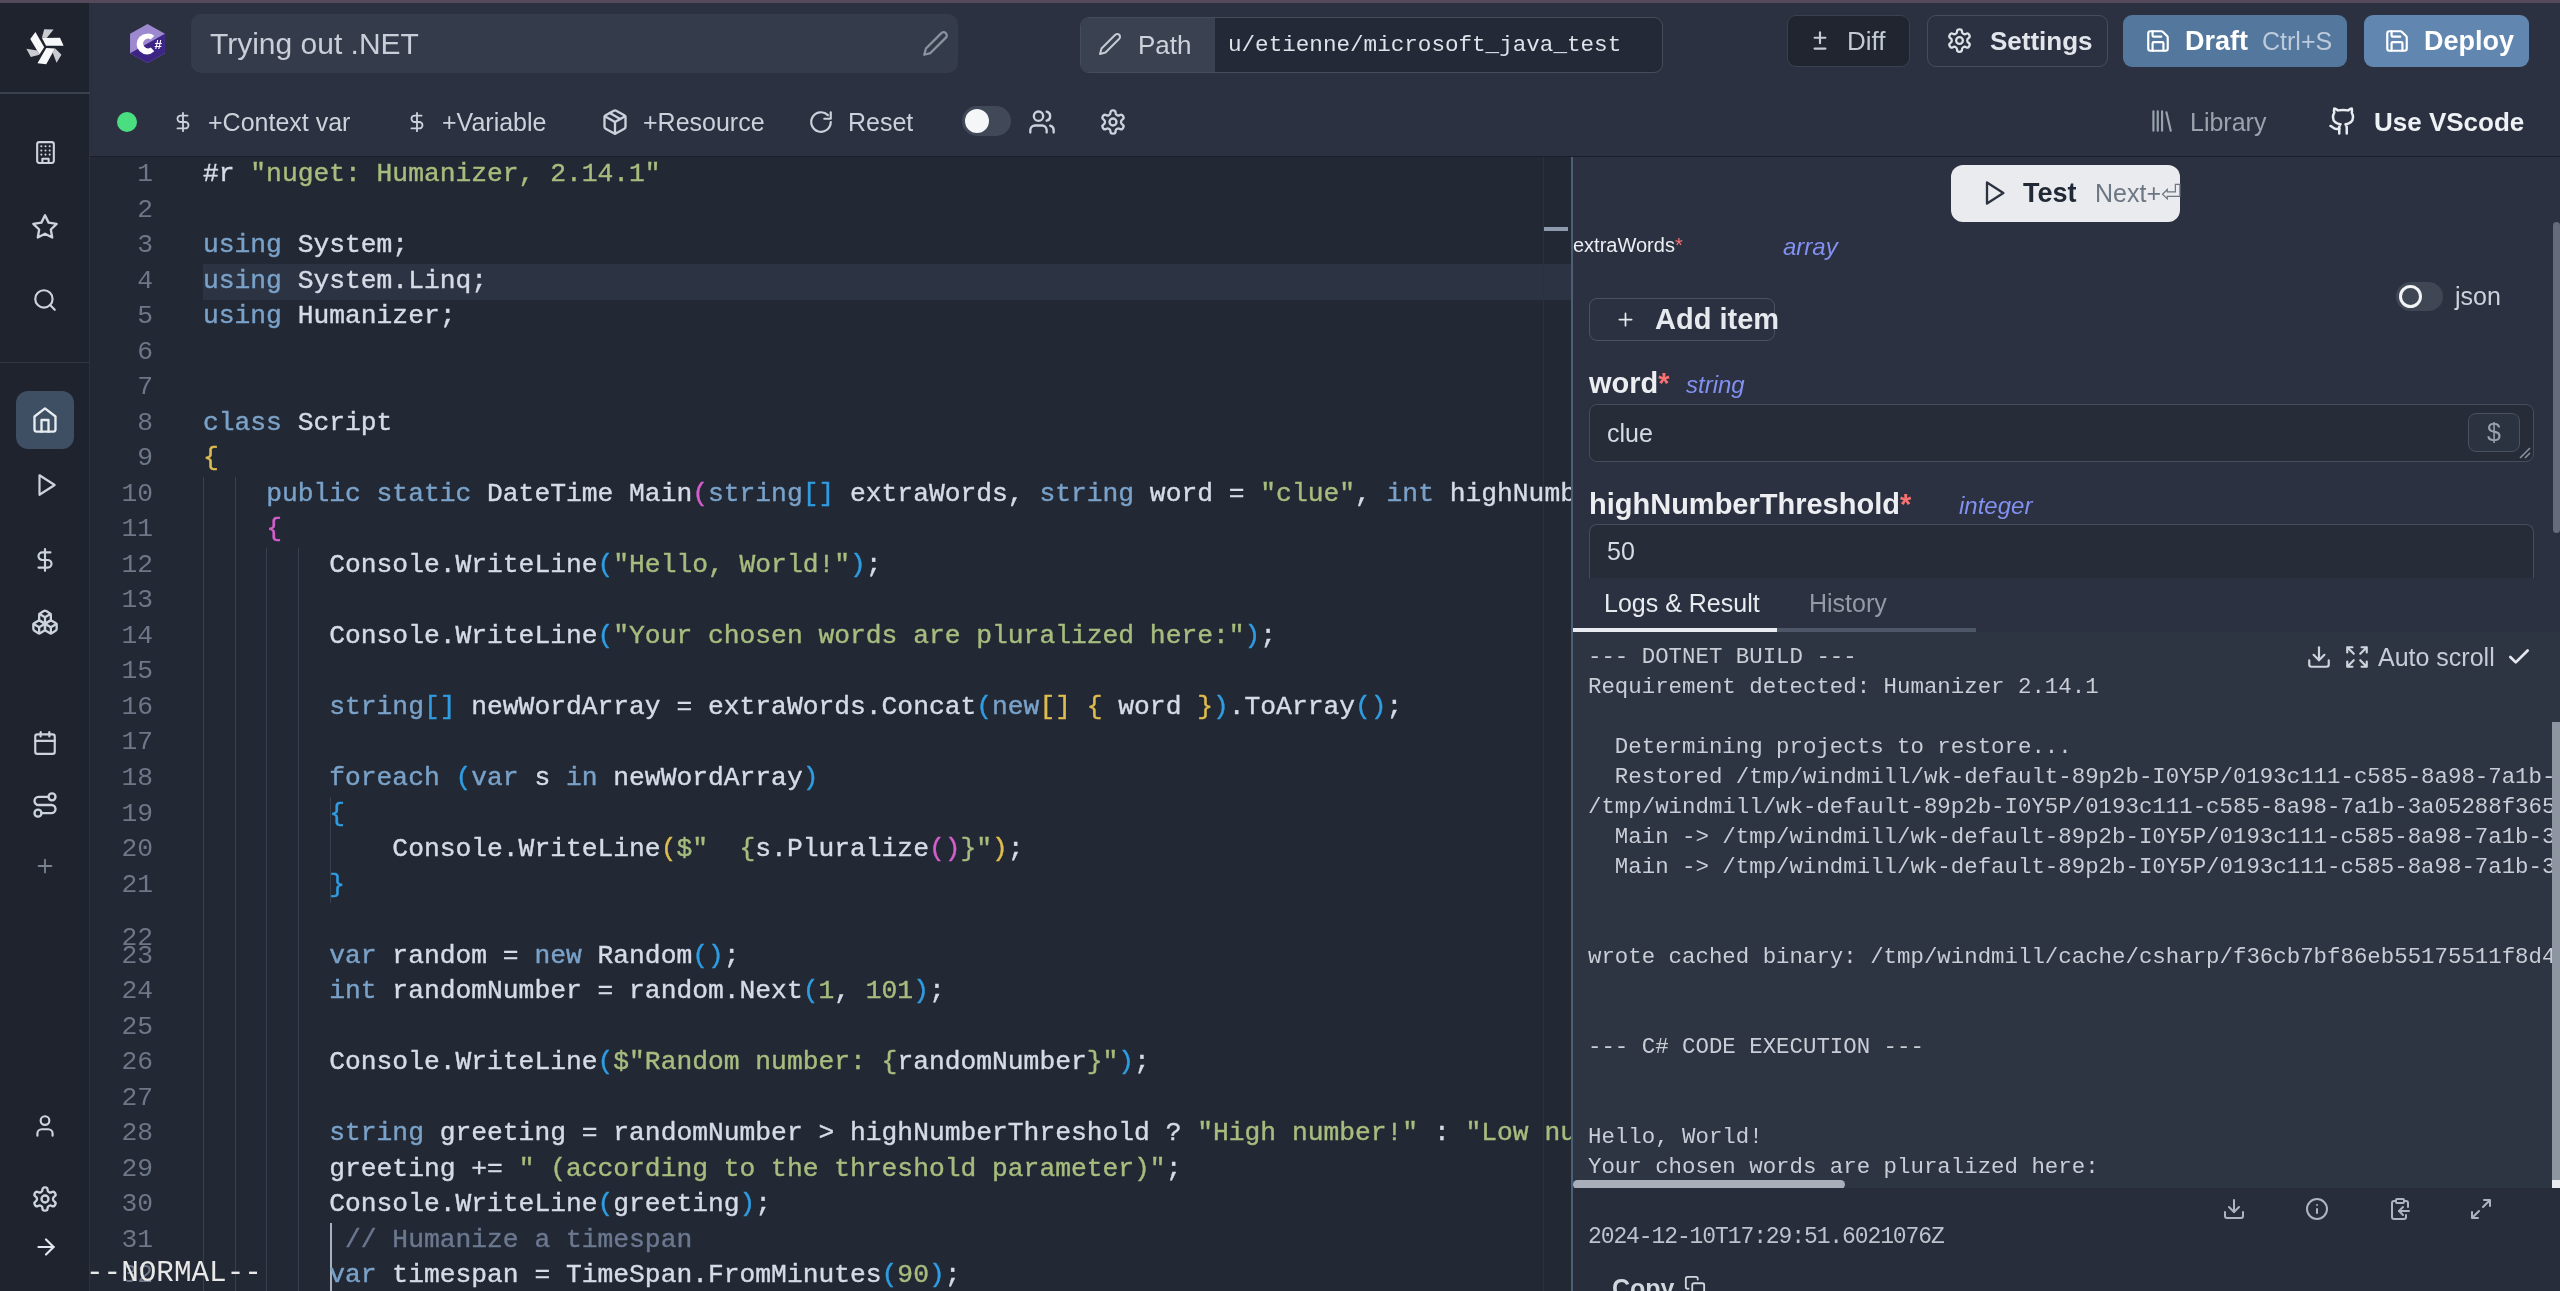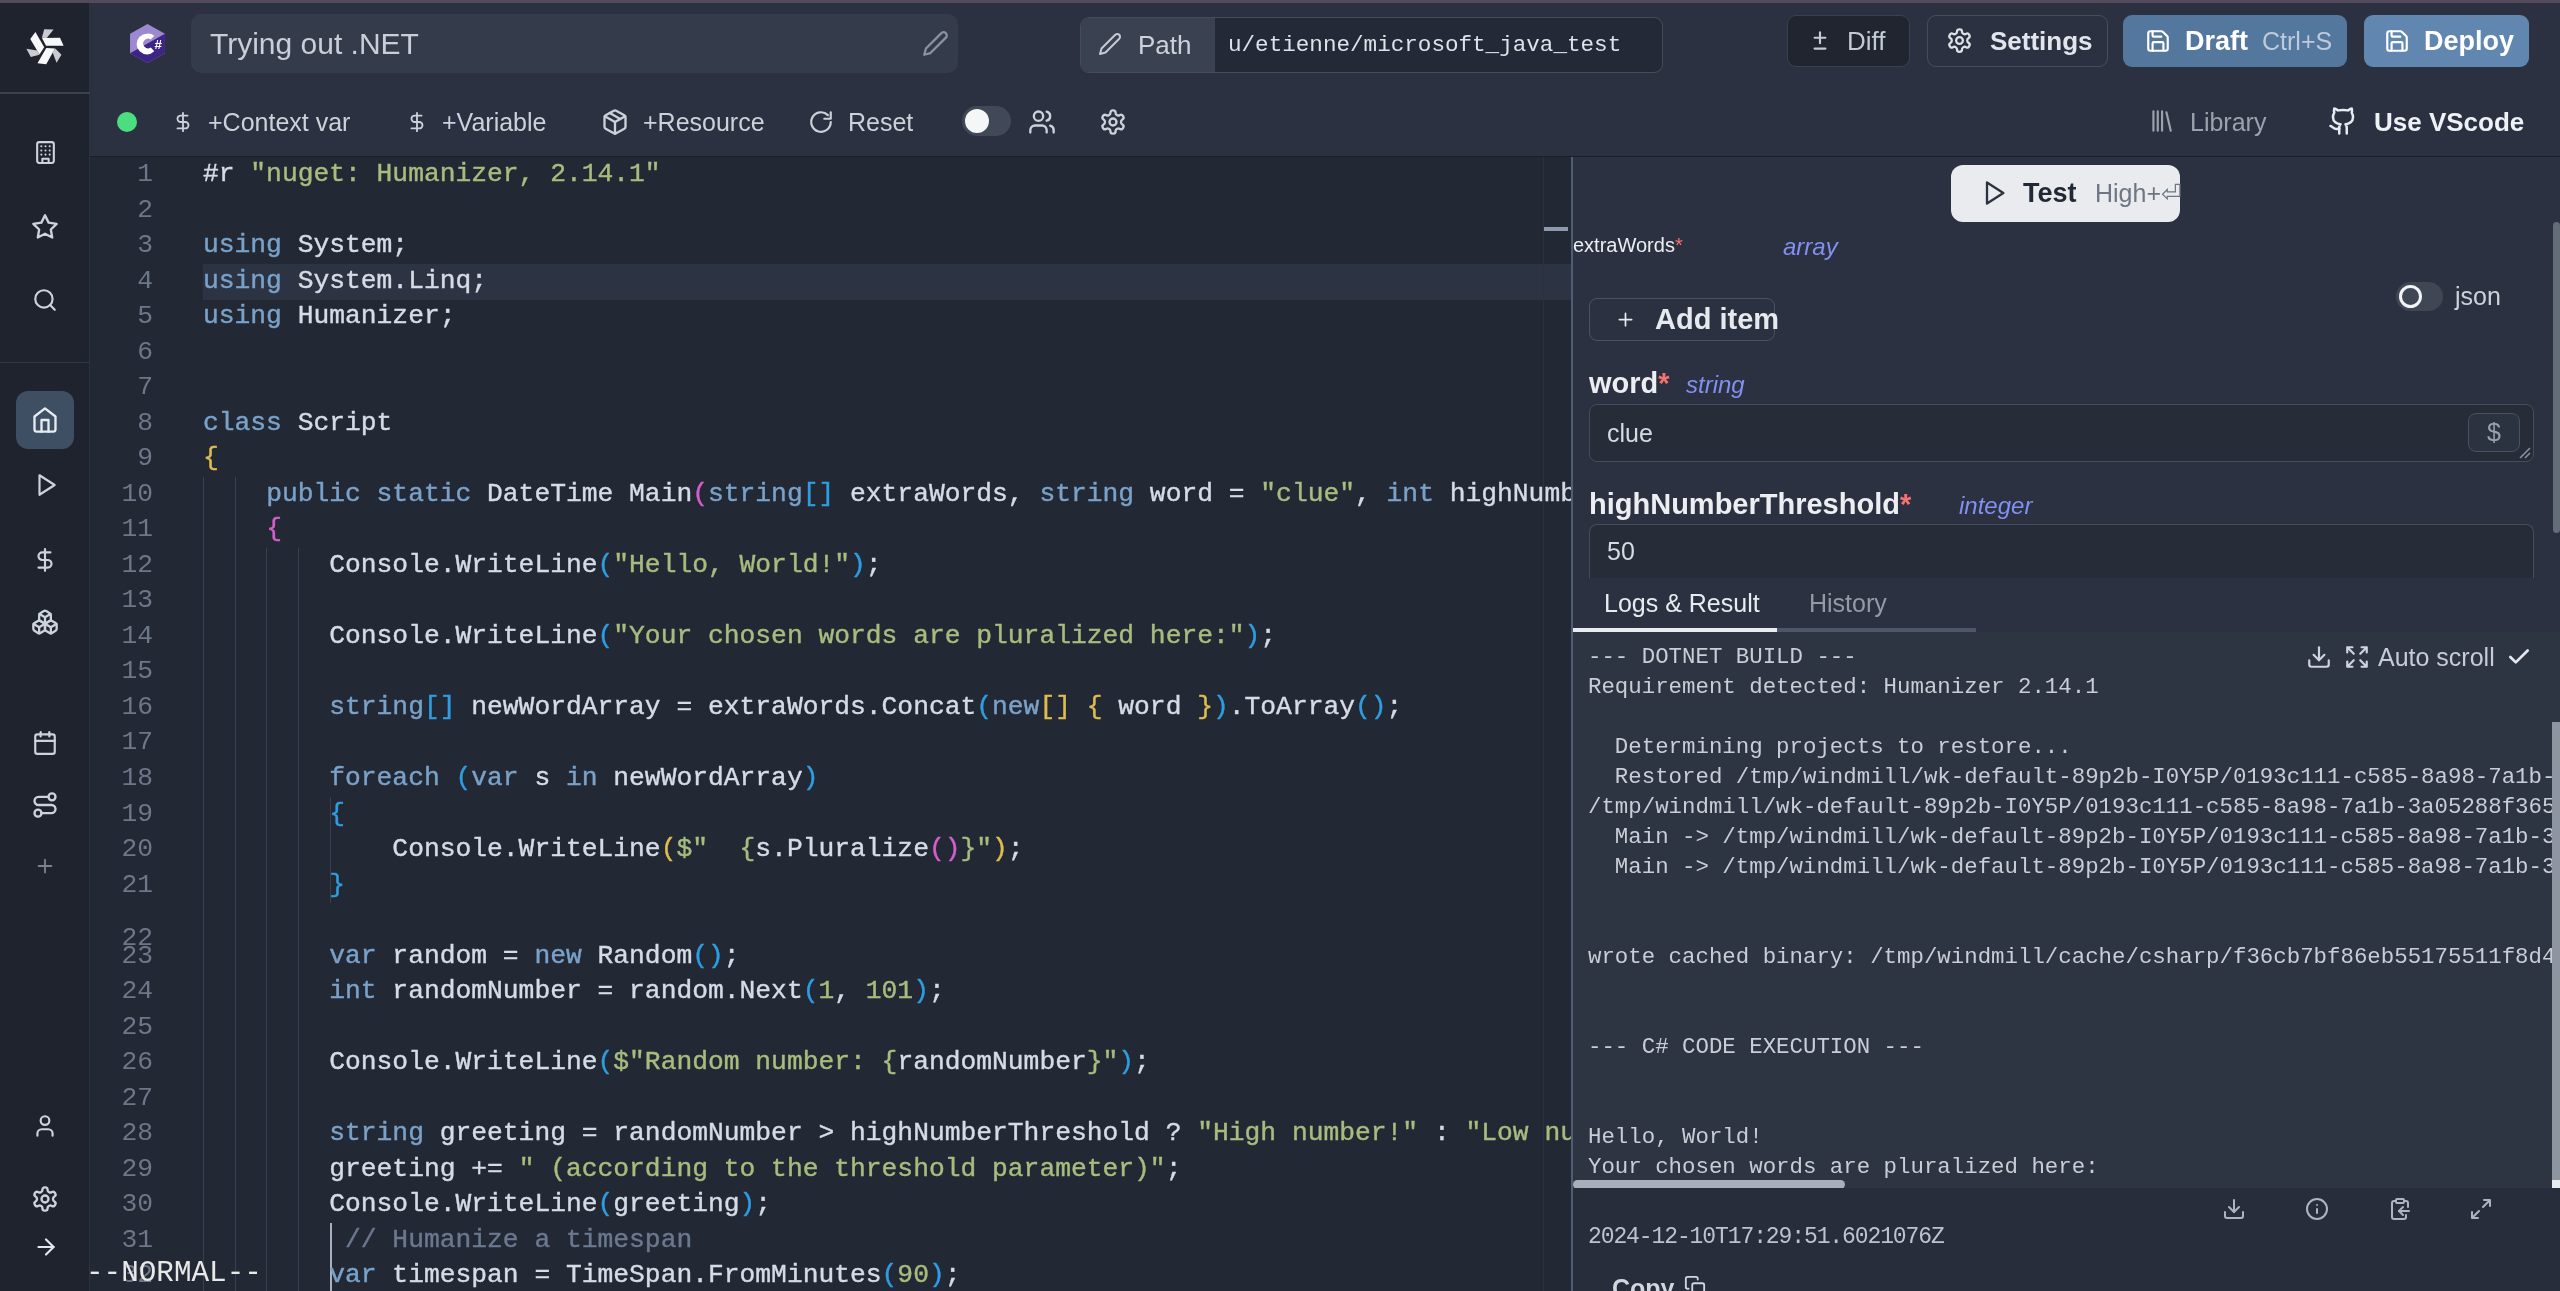--- a/index.html
+++ b/index.html
@@ -297,21 +297,21 @@
 
   <div class="abs" style="left:1571px;top:157px;width:2px;height:1134px;background:#4d5f75;"></div>
 
   <div class="abs" id="panel" style="left:1573px;top:157px;width:987px;height:1134px;background:#2b3140;overflow:hidden;">
 
     <div class="abs" style="left:378px;top:8px;width:229px;height:57px;background:#e9ebee;border-radius:12px;"></div>
     <svg class="abs" style="left:407px;top:22px;" width="28" height="28" viewBox="0 0 24 24" fill="none" stroke="#2b3240" stroke-width="2" stroke-linecap="round" stroke-linejoin="round">
         <polygon points="6 3 20 12 6 21 6 3"></polygon>
       </svg>
     <div class="abs" style="left:450px;top:8px;height:57px;line-height:57px;font-size:27px;font-weight:bold;color:#222936;">Test</div>
-    <div class="abs" style="left:522px;top:8px;height:57px;line-height:57px;font-size:25px;color:#6d7683;">High+⏎</div>
+    <div class="abs" style="left:522px;top:8px;height:57px;line-height:57px;font-size:25px;color:#6d7683;">Next+⏎</div>
 
     <div class="abs" style="left:0;top:72px;height:32px;line-height:32px;font-size:20px;font-weight:normal;color:#eceef2;">extraWords<span style="color:#f87171;">*</span></div>
     <div class="abs" style="left:210px;top:76px;height:28px;line-height:28px;font-size:24px;font-style:italic;color:#8290f0;">array</div>
 
     <div class="abs" style="left:16px;top:141px;width:186px;height:43px;border:1px solid #4a5260;border-radius:8px;"></div>
     <svg class="abs" style="left:42px;top:152px;" width="21" height="21" viewBox="0 0 24 24" fill="none" stroke="#e6e9ee" stroke-width="2" stroke-linecap="round">
         <path d="M5 12h14M12 5v14"></path>
       </svg>
     <div class="abs" style="left:82px;top:141px;height:43px;line-height:43px;font-size:29px;font-weight:600;color:#e6e9ee;">Add item</div>
 

